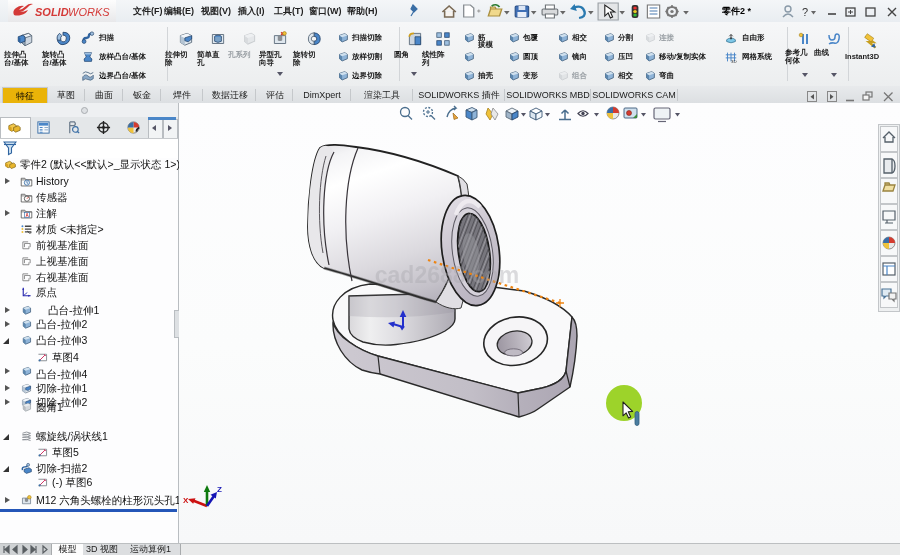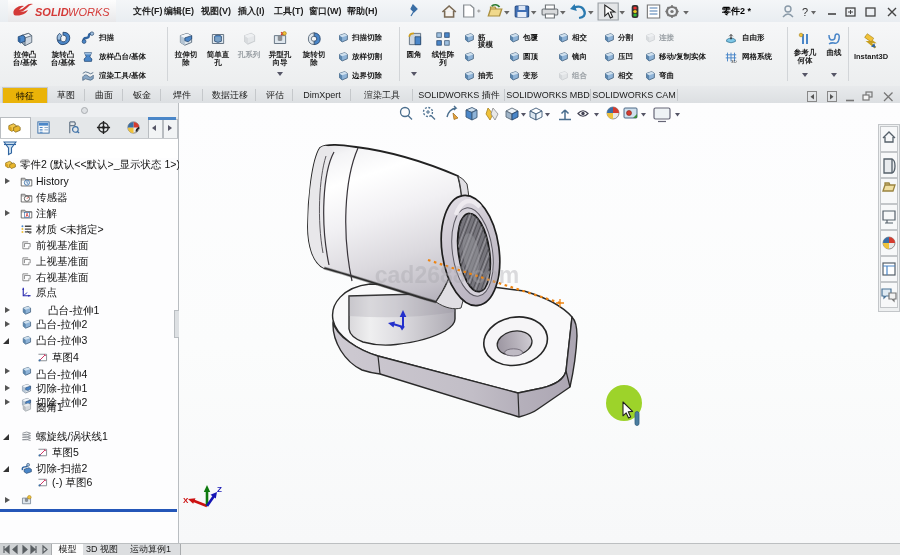--- a/index.html
+++ b/index.html
@@ -2,21 +2,21 @@
 <html><head><meta charset="utf-8">
 <style>
 html,body{margin:0;padding:0}
 body{width:900px;height:555px;overflow:hidden;font-family:"Liberation Sans",sans-serif;position:relative;background:#fff}
 .abs{position:absolute}
 #titlebar{left:0;top:0;width:900px;height:22px;background:linear-gradient(#f4f6f8,#e9edf1);border-bottom:1px solid #d4d7da}
 #logo{left:8px;top:0;width:108px;height:22px;background:linear-gradient(#fdfdfd,#e8e8ea);display:flex;align-items:center}
 .menu{top:0;height:22px;line-height:22px;font-size:9px;font-weight:bold;color:#222}
 #ribbon{left:0;top:22px;width:900px;height:64px;background:linear-gradient(#f6f7f8,#eceeef)}
 .rdiv{top:27px;width:1px;height:54px;background:#d2d5d8}
-.blab{font-size:7.5px;font-weight:bold;color:#1a1a1a;text-align:center;line-height:8px;white-space:nowrap}
+.blab{font-size:7.5px;font-weight:bold;color:#1a1a1a;line-height:8px;white-space:nowrap}
 .slab{font-size:7.5px;font-weight:bold;color:#1a1a1a;white-space:nowrap;line-height:9px}
 .gray{color:#9aa0a5}
 #tabrow{left:0;top:86px;width:900px;height:17px;background:linear-gradient(#e8eaec,#dcdfe2);border-bottom:1px solid #c6c9cc}
 .tab{top:87px;height:16px;line-height:16px;font-size:9px;color:#222;text-align:center}
 .tabactive{background:#eab308;border:1px solid #c6c9cc;border-bottom:none;color:#000}
 #leftpanel{left:0;top:103px;width:178px;height:440px;background:#f0f2f3;border-right:1px solid #b9bdc1}
 #vp{left:179px;top:103px;width:721px;height:440px;background:linear-gradient(180deg,#fdfdfe 0%,#fbfcfc 55%,#f7f8f9 100%)}
 #statusbar{left:0;top:543px;width:900px;height:12px;background:#e9eaea;border-top:1px solid #bcbfc1}
 .treerow{left:0;width:176px;height:15.7px;font-size:10.5px;color:#111;white-space:nowrap}
 .tico{position:absolute;top:1px;width:13px;height:13px}
@@ -281,21 +281,21 @@
     <svg width="14" height="14">
       <use href="#i-loft"></use>
     </svg>
   </div>
 <div class="abs slab" style="left:99px;top:52px">放样凸台/基体</div>
 <div class="abs" style="left:81px;top:69px">
     <svg width="14" height="14">
       <use href="#i-bound"></use>
     </svg>
   </div>
-<div class="abs slab" style="left:99px;top:71px">渲染工具/基体</div>
+<div class="abs slab" style="left:99px;top:71px">边界凸台/基体</div>
 <div class="abs rdiv" style="left:167px"></div>
 
 <div class="abs" style="left:177px;top:30px">
     <svg width="18" height="18">
       <use href="#i-cut"></use>
     </svg>
   </div>
 <div class="abs blab" style="left:165px;top:51px;width:42px">拉伸切<br>除</div>
 <div class="abs" style="left:209px;top:30px">
     <svg width="18" height="18">
@@ -706,20 +706,21 @@
     <svg class="tico" style="left:36px" viewBox="0 0 16 16">
       <use href="#t-sketch"></use>
     </svg>
     <span style="position:absolute;left:52px;top:1px">(-) 草图6</span>
   </div>
 <div class="abs treerow" style="top:493px">
     <span class="arr" style="left:5px"></span>
     <svg class="tico" style="left:20px" viewBox="0 0 16 16">
       <use href="#t-m12"></use>
     </svg>
+    <span style="position:absolute;left:36px;top:1px">M12 六角头螺栓的柱形沉头孔1</span>
   </div>
 <div class="abs" style="left:0;top:509px;width:177px;height:2.5px;background:#2456b8"></div>
 <div class="abs" style="left:174px;top:310px;width:5px;height:26px;background:#dde0e3;border:1px solid #b9bdc1"></div>
 
 <div class="abs" id="vp"></div>
 <div class="abs" style="left:395px;top:104px;width:295px;height:20px">
  <svg width="295" height="20" viewBox="0 0 295 20">
   <g stroke="#4a6e8e" fill="none" stroke-width="1.3">
    <circle cx="10" cy="8" r="4.5"></circle>
         <path d="M13,11.5 L17,15.5"></path>

